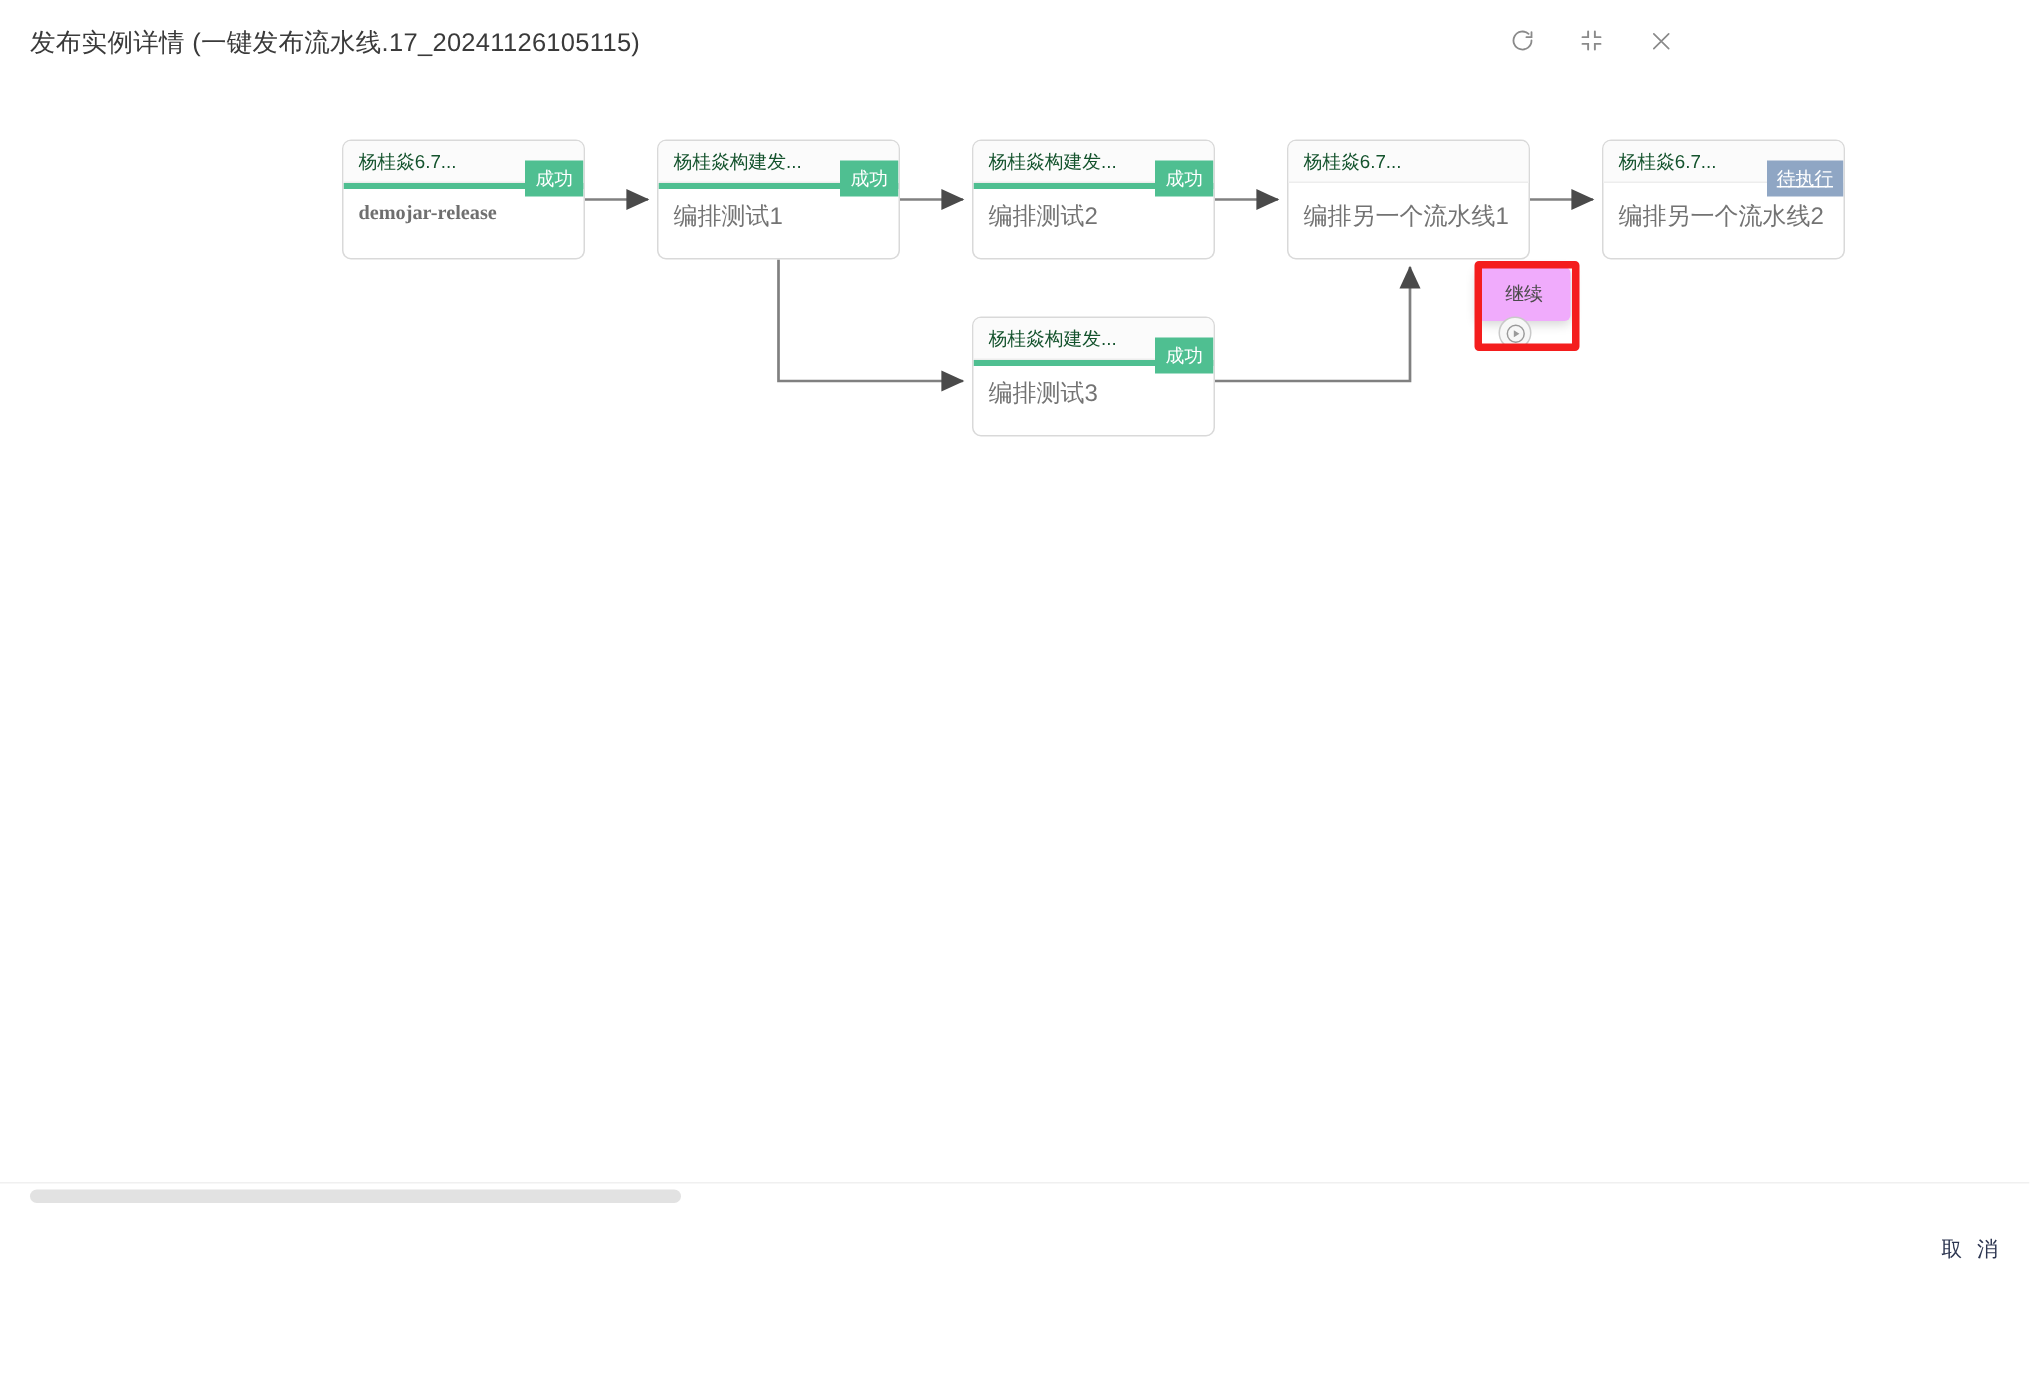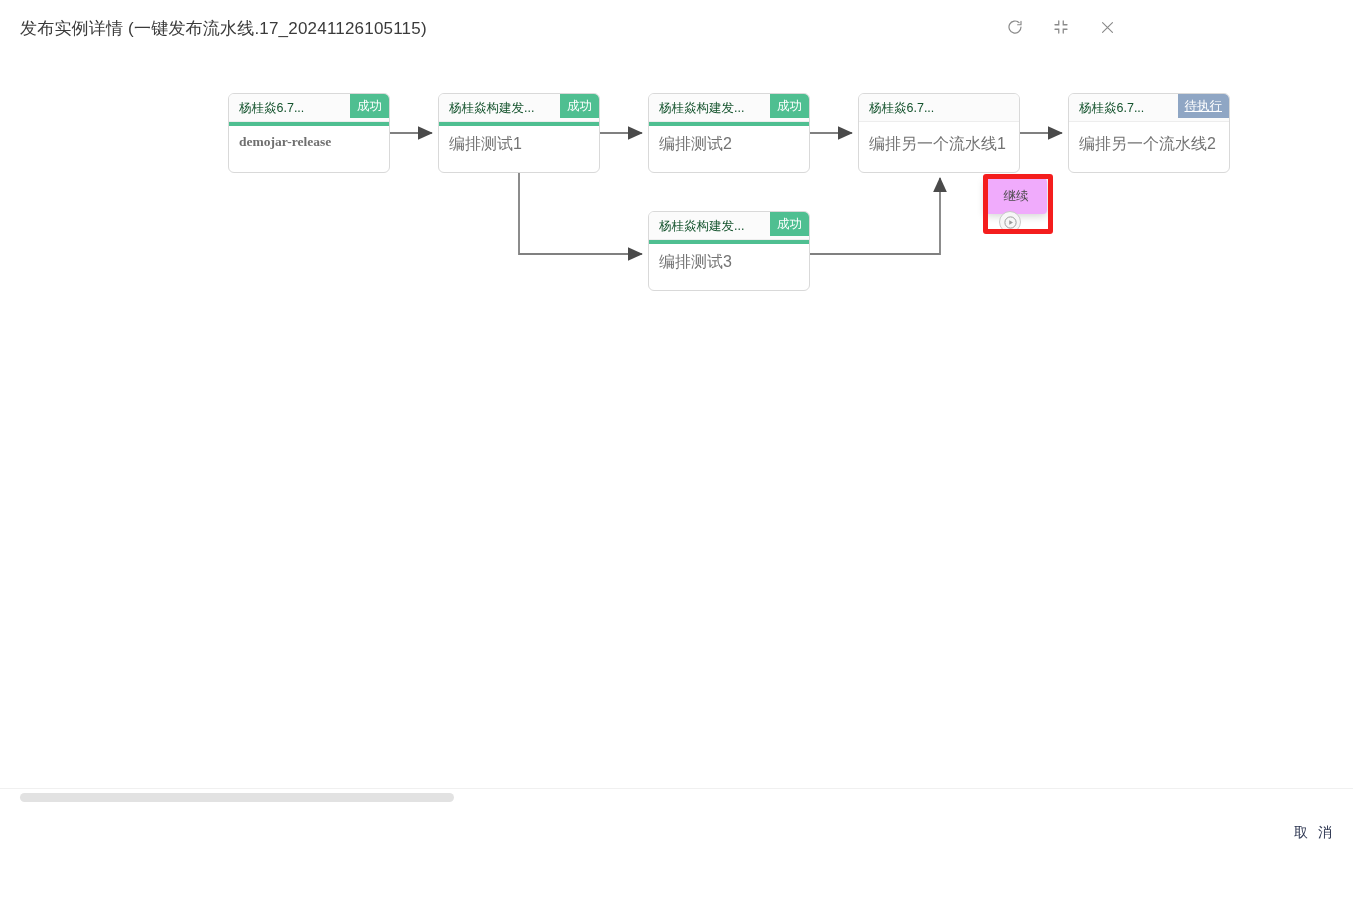--- a/index.html
+++ b/index.html
@@ -82,21 +82,21 @@
     position: absolute;
     left: 10px; top: 6px;
     font-size: 12.5px;
     color: #14532d;
     white-space: nowrap;
     max-width: 112px;
     overflow: hidden;
   }
   .badge {
     position: absolute;
-    right: 0; top: 0;
+    right: 0; top: 13px;
     height: 24px;
     padding: 0 7px;
     display: flex; align-items: center;
     font-size: 12.5px;
     color: #ffffff;
     white-space: nowrap;
   }
   .badge.success { background: #4fbf91; }
   .badge.pending { background: #8fa6c4; text-decoration: underline; }
   .divider-bar {

